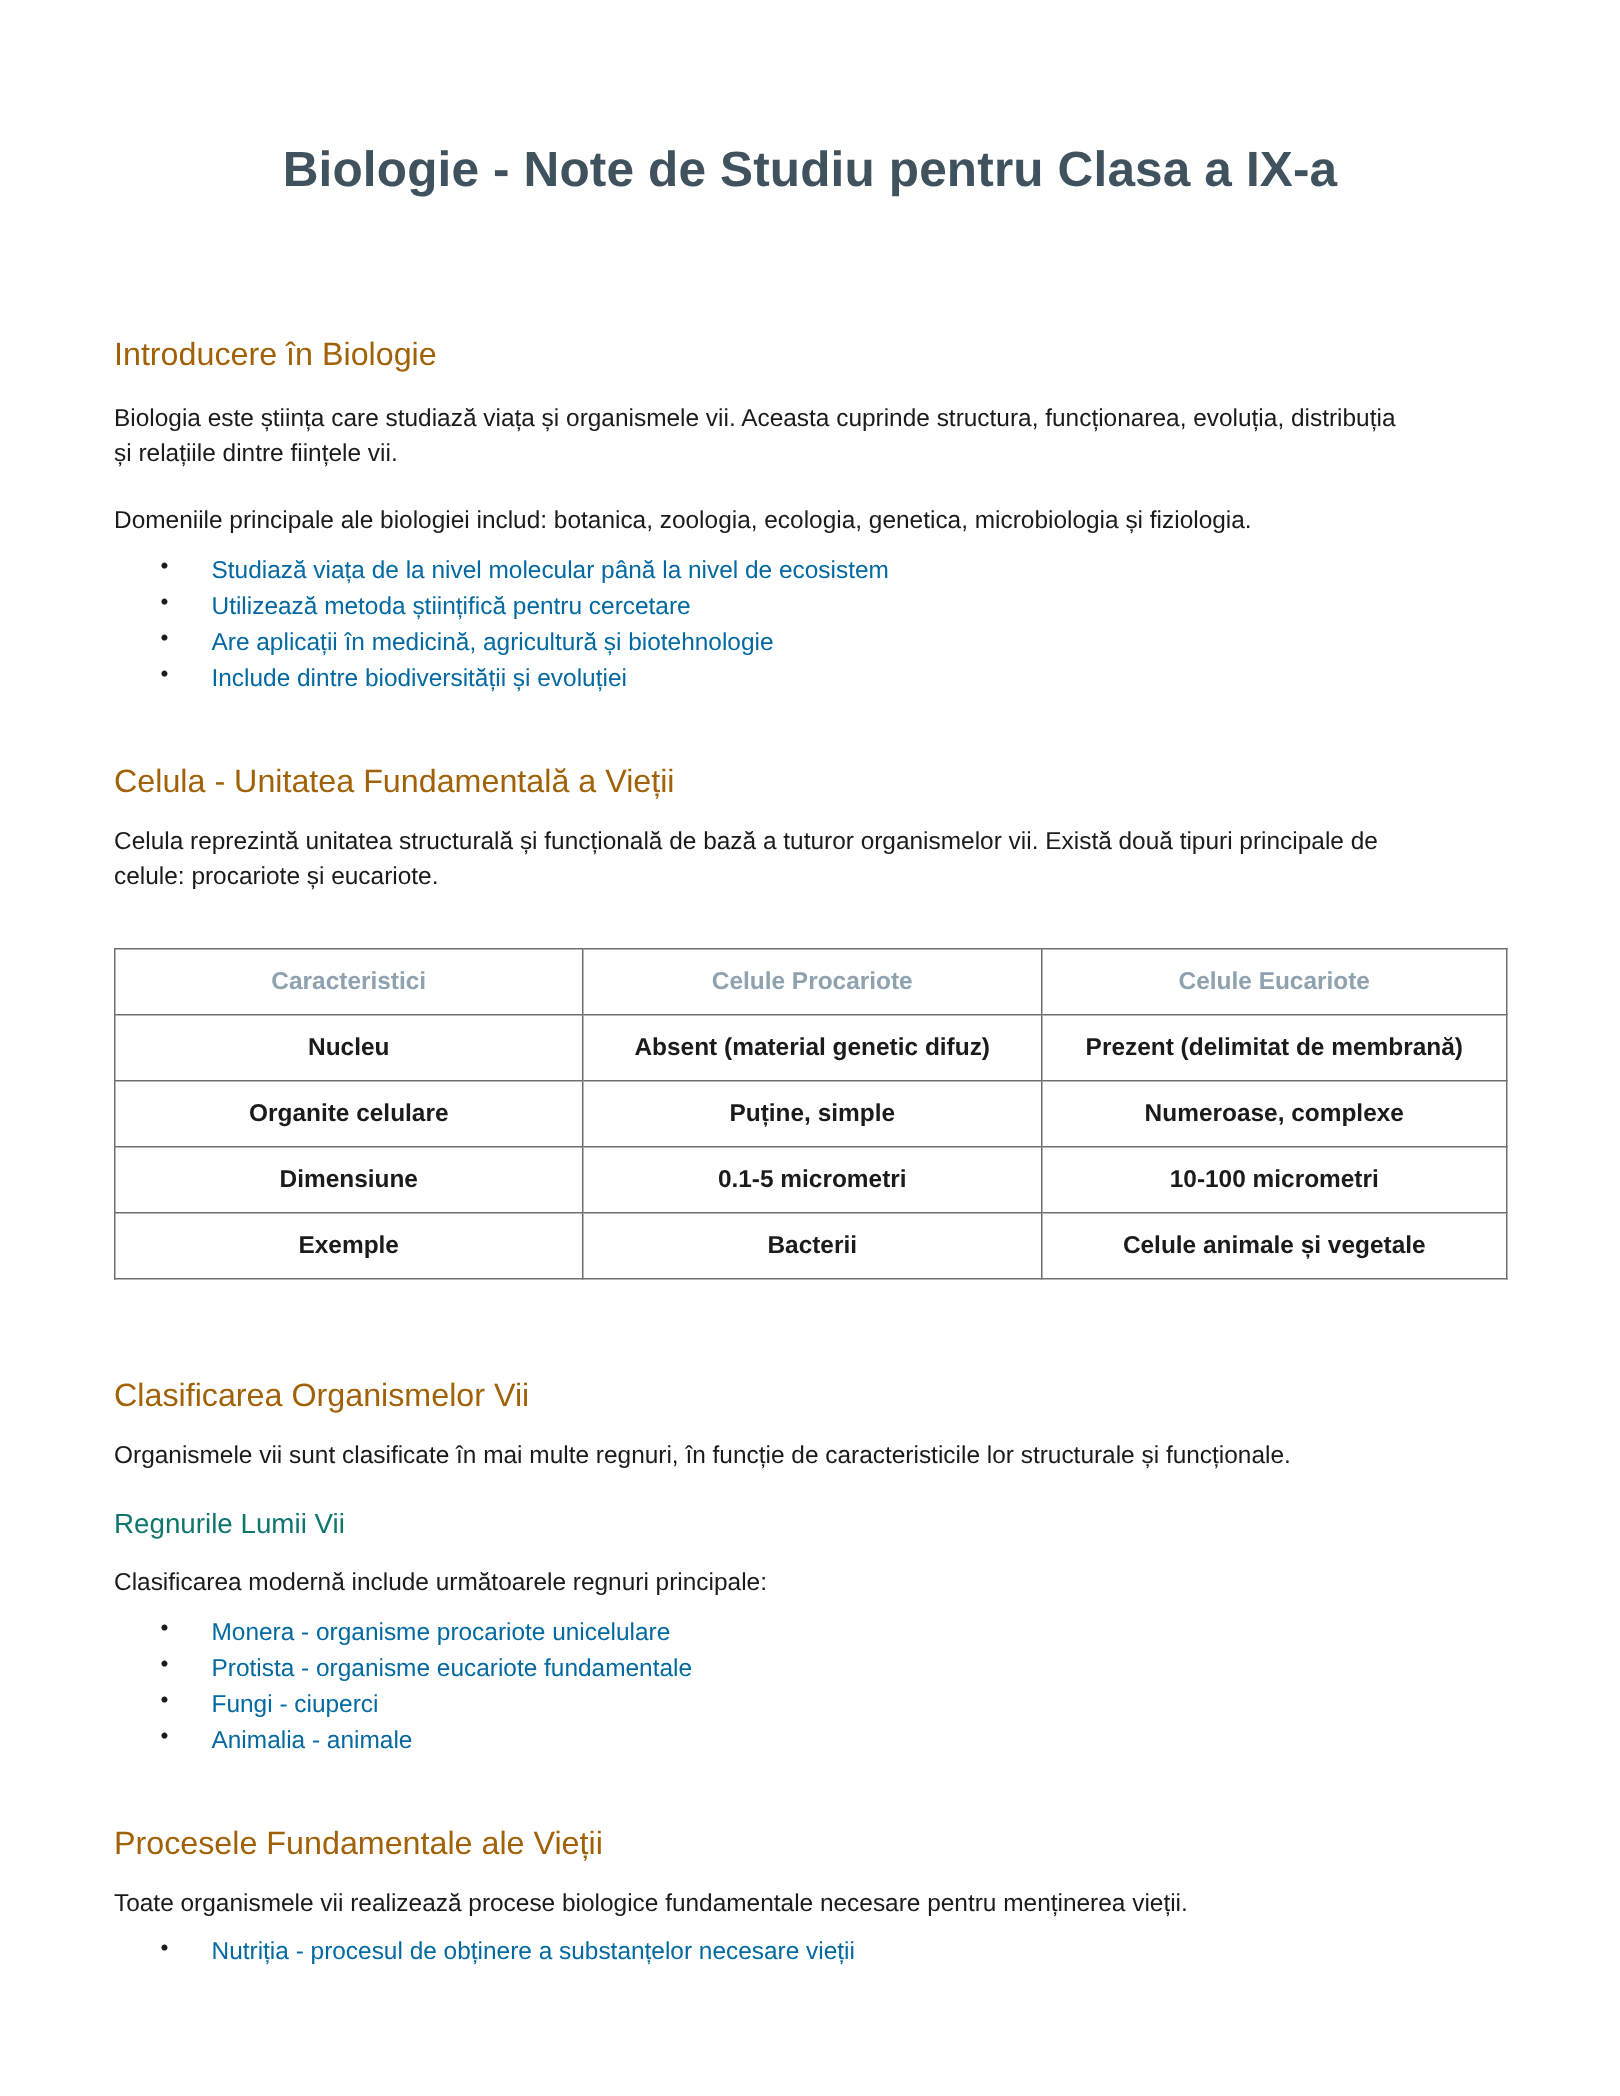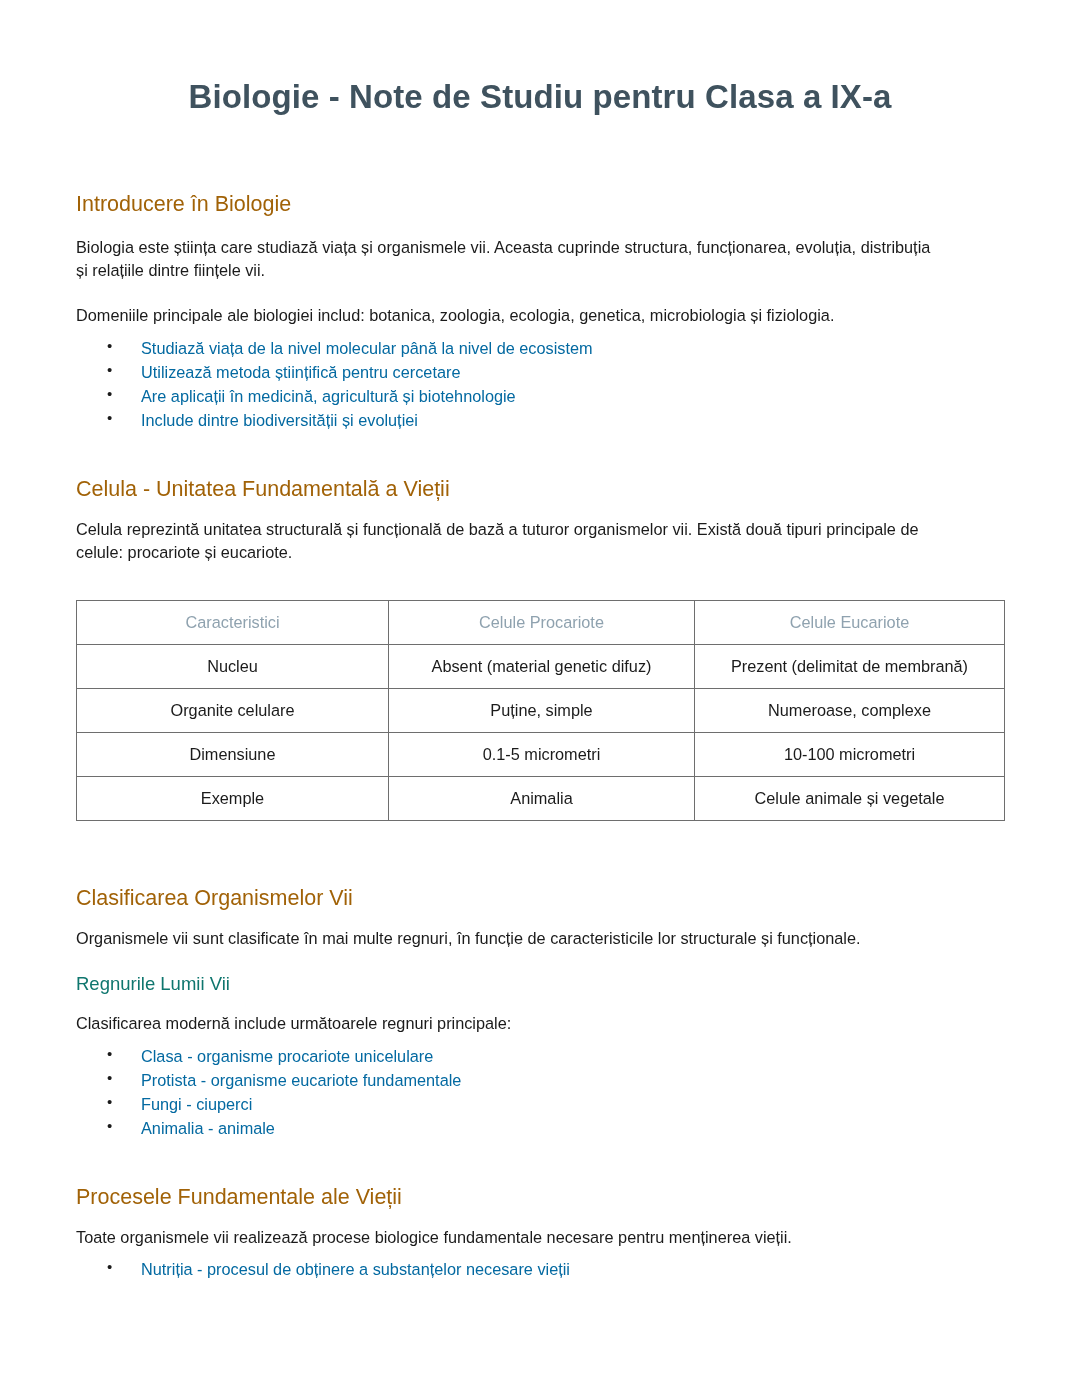--- a/index.html
+++ b/index.html
@@ -20,21 +20,21 @@
   .page {
     box-sizing: border-box;
     width: 1080px;
     height: 1397px;
     padding: 76px 76px 0 76px;
     background: #ffffff;
   }
 
   
   .doc-title {
-    margin: 0;
+    margin: 16px;
     padding: 0;
     text-align: center;
     font-size: 33px;
     font-weight: bold;
     letter-spacing: 0.1px;
     color: #3f525e;
     line-height: 1.25;
   }
 
   
@@ -104,21 +104,21 @@
     table-layout: fixed;
     background: #ffffff;
   }
   table.cmp th,
   table.cmp td {
     border: 1px solid #6e6e6e;
     text-align: center;
     vertical-align: middle;
     padding: 12px 0;
     font-size: 16.3px;
-    font-weight: normal;
+    font-weight: bold;
     height: 44px;
     box-sizing: border-box;
   }
   table.cmp th {
     color: #8fa2af;
   }
   table.cmp td {
     color: #1b1b1b;
   }
   table.cmp col.c1 { width: 312px; }
@@ -190,21 +190,21 @@
           <td>Puține, simple</td>
           <td>Numeroase, complexe</td>
         </tr>
         <tr>
           <td>Dimensiune</td>
           <td>0.1-5 micrometri</td>
           <td>10-100 micrometri</td>
         </tr>
         <tr>
           <td>Exemple</td>
-          <td>Animalia</td>
+          <td>Bacterii</td>
           <td>Celule animale și vegetale</td>
         </tr>
       </tbody>
     </table>
   </section>
 
   <div class="sp-after-table"></div>
 
   <section>
     <h2 class="h2">Clasificarea Organismelor Vii</h2>
@@ -217,21 +217,21 @@
 
     <h3 class="h3">Regnurile Lumii Vii</h3>
 
     <div class="sp-after-h3"></div>
 
     <p class="body">Clasificarea modernă include următoarele regnuri principale:</p>
 
     <div class="sp-before-list"></div>
 
     <ul class="bullets">
-      <li>Clasa - organisme procariote unicelulare</li>
+      <li>Monera - organisme procariote unicelulare</li>
       <li>Protista - organisme eucariote fundamentale</li>
       <li>Fungi - ciuperci</li>
       <li>Animalia - animale</li>
     </ul>
   </section>
 
   <div class="sp-section"></div>
 
   <section>
     <h2 class="h2">Procesele Fundamentale ale Vieții</h2>

